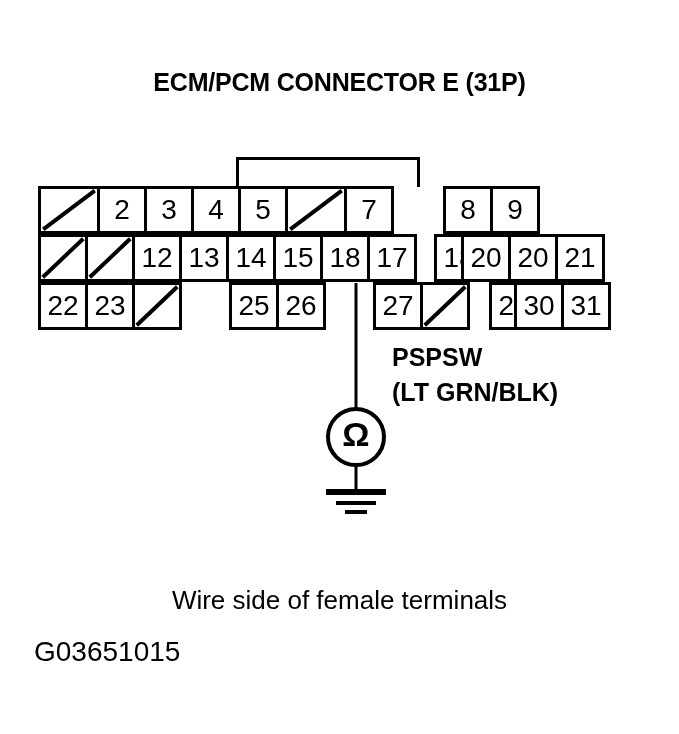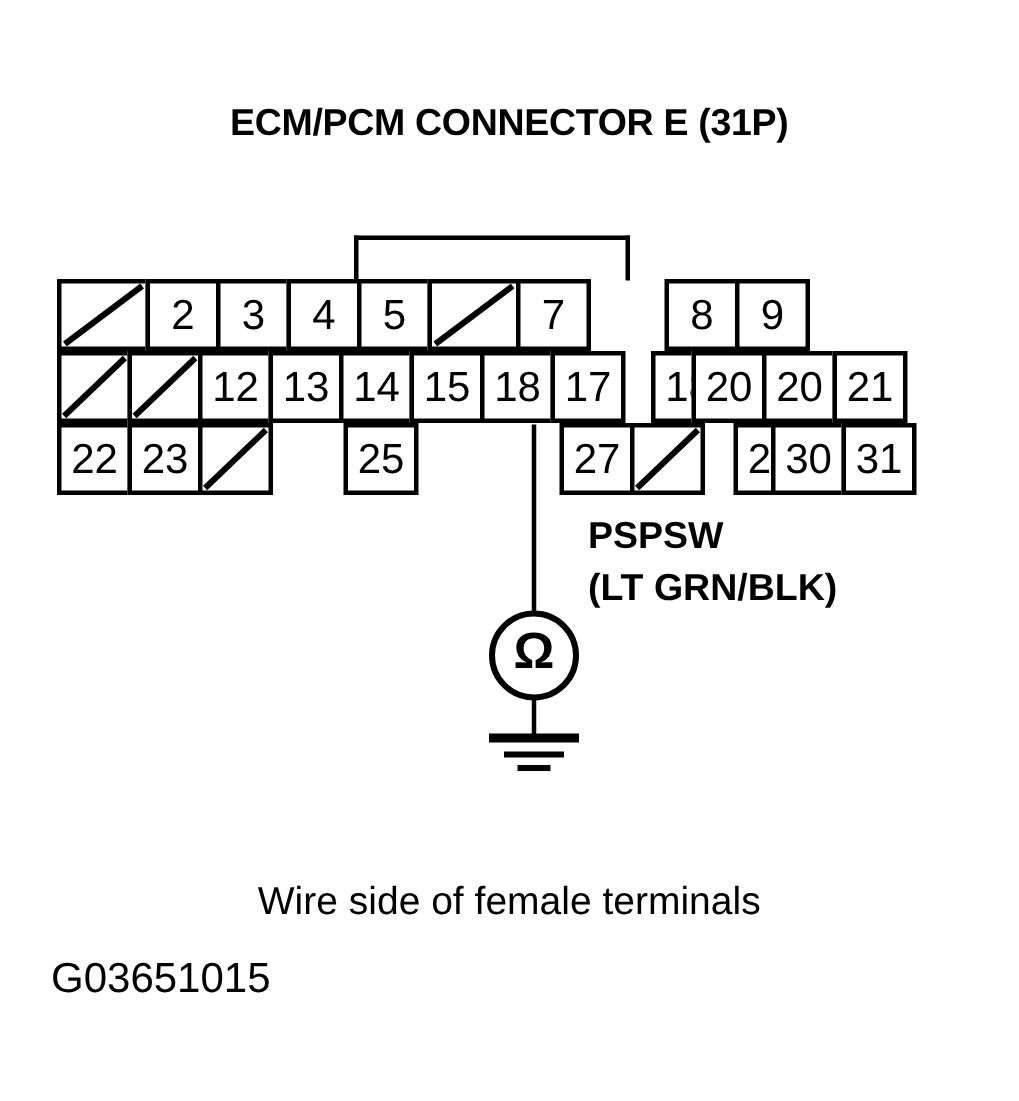--- a/index.html
+++ b/index.html
@@ -175,20 +175,21 @@
     </div>
   <div class="row" id="row3" style="width: 573px;">
       <div class="cell" style="left: 0px; width: 50px;"><span>22</span></div>
       <div class="cell" style="left: 47px; width: 50px;"><span>23</span></div>
       <div class="cell blank" style="left: 94px; width: 50px;">
         <svg viewBox="0 0 100 100" preserveAspectRatio="none">
           <line x1="4" y1="96" x2="96" y2="4" stroke="#000" stroke-width="4" vector-effect="non-scaling-stroke"></line>
         </svg>
       </div>
       <div class="cell" style="left: 191px; width: 50px;"><span>25</span></div>
+      <div class="cell" style="left: 238px; width: 50px;"><span>26</span></div>
       <div class="cell" style="left: 335px; width: 50px;"><span>27</span></div>
       <div class="cell blank" style="left: 382px; width: 50px;">
         <svg viewBox="0 0 100 100" preserveAspectRatio="none">
           <line x1="4" y1="96" x2="96" y2="4" stroke="#000" stroke-width="4" vector-effect="non-scaling-stroke"></line>
         </svg>
       </div>
       <div class="cell" style="left: 451px; width: 50px;"><span>29</span></div>
       <div class="cell" style="left: 476px; width: 50px;"><span>30</span></div>
       <div class="cell" style="left: 523px; width: 50px;"><span>31</span></div>
     </div>

